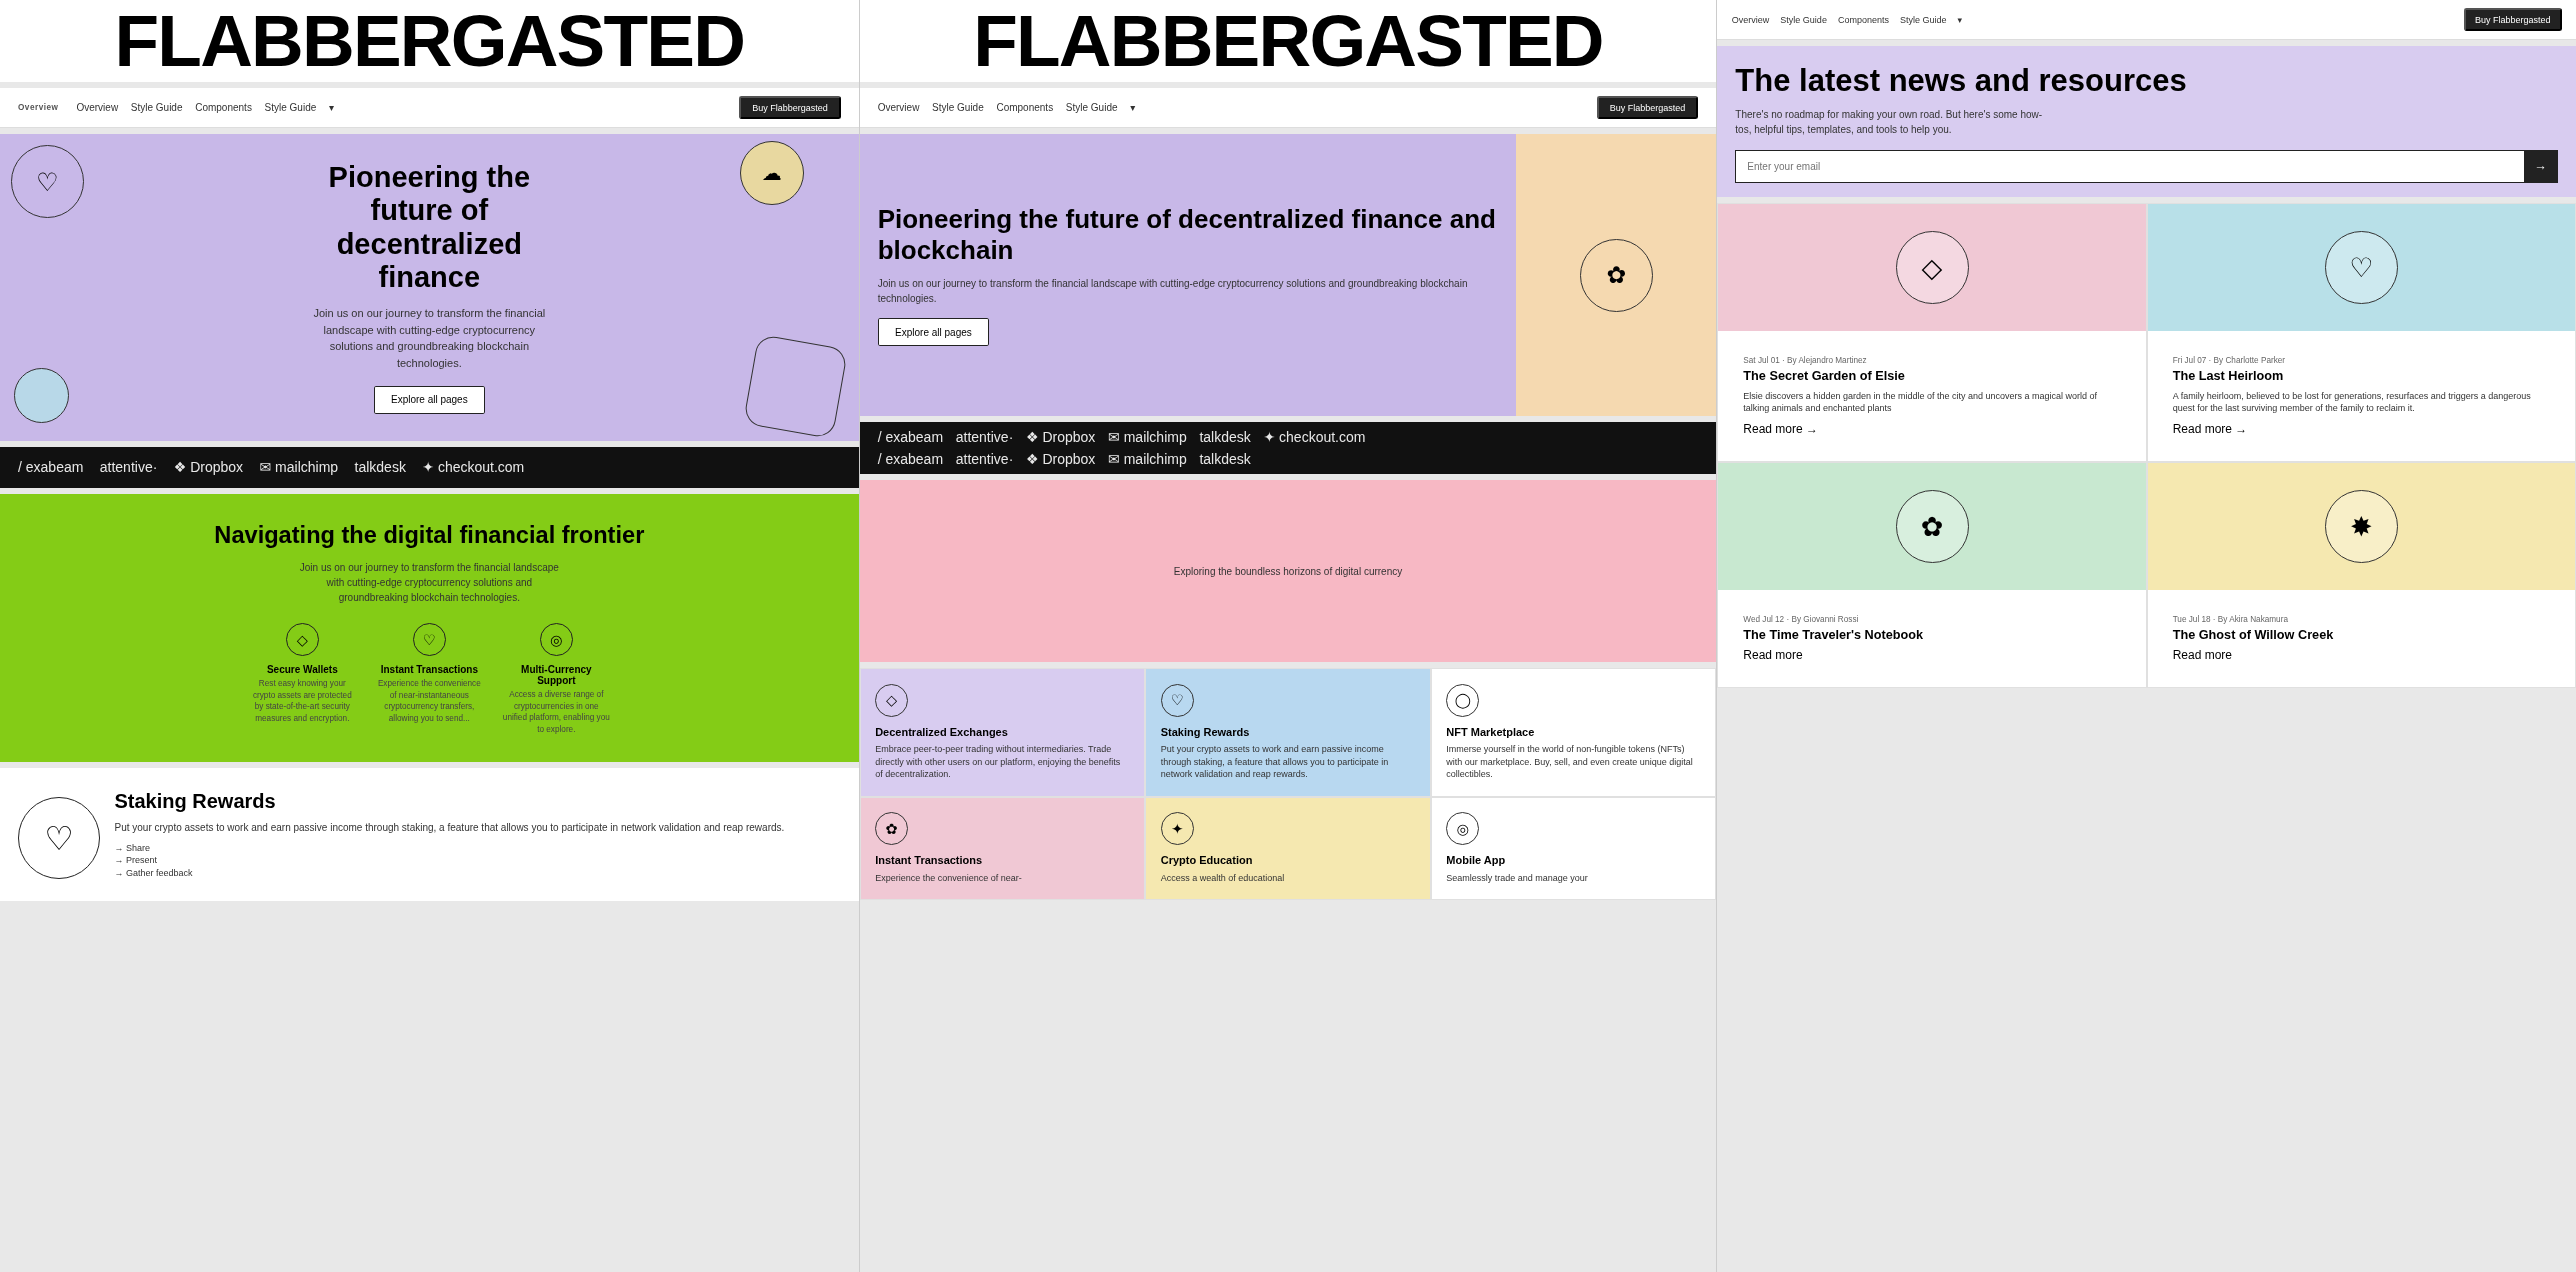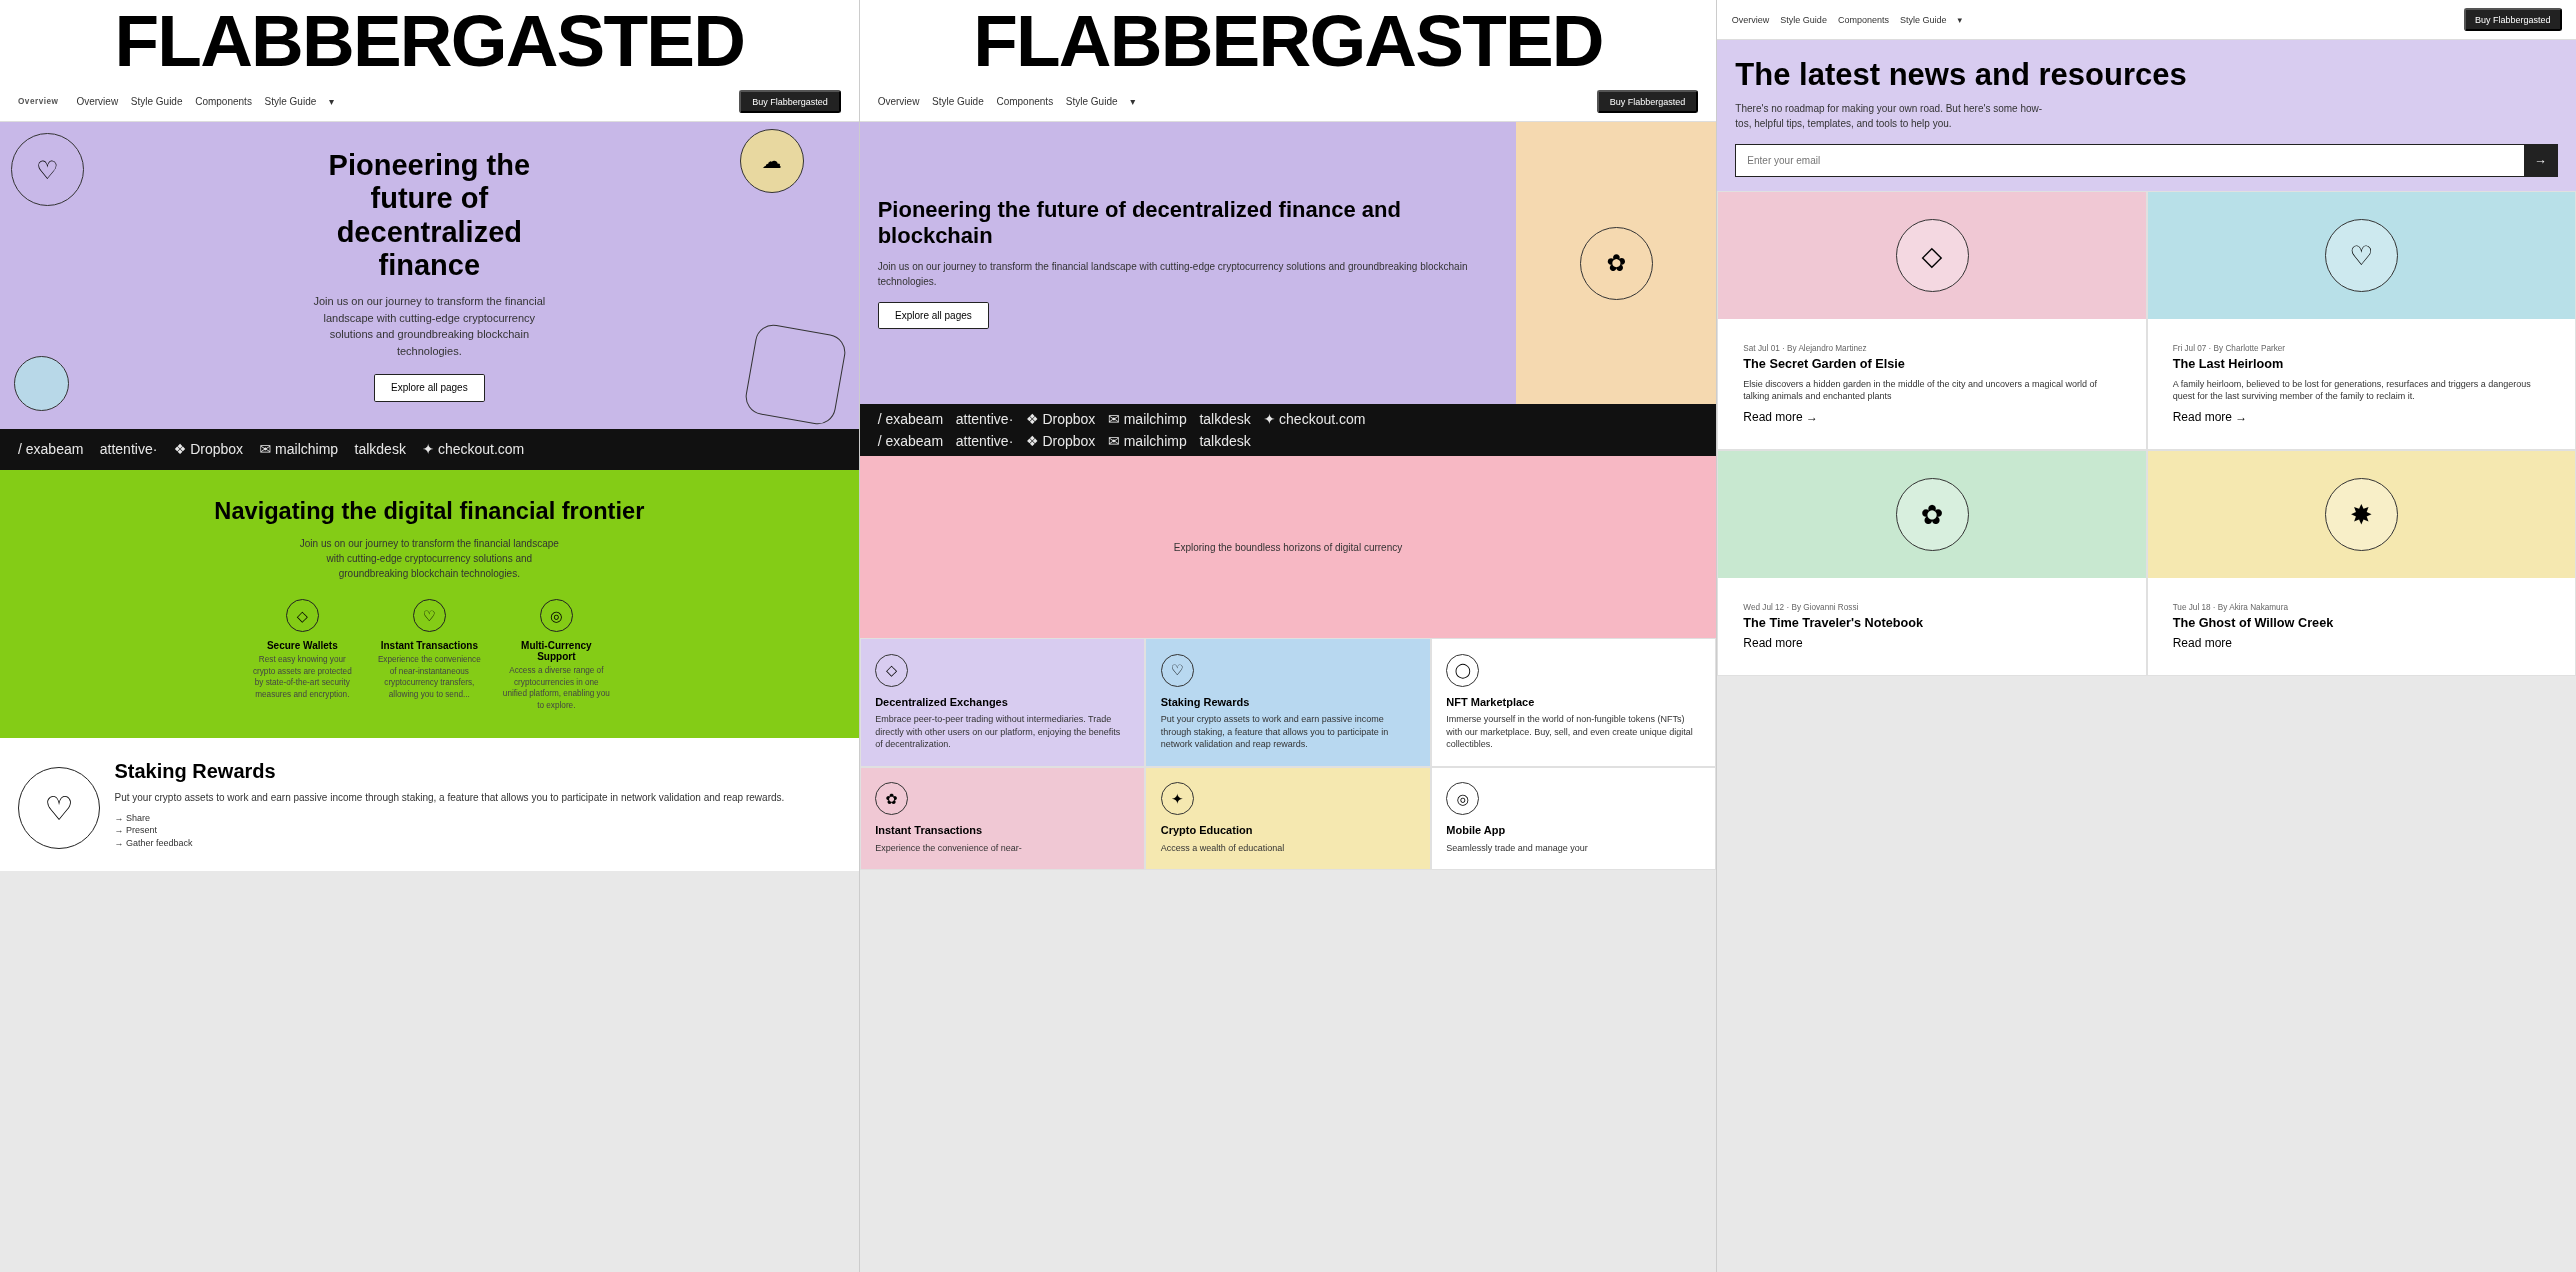--- a/index.html
+++ b/index.html
@@ -1,19 +1,19 @@
 <!DOCTYPE html>
 <html style="font-size:14.5px"><head>
   <meta charset="utf-8">
   <style>
     * { box-sizing: border-box; margin: 0; padding: 0; }
     body { font-family: -apple-system, BlinkMacSystemFont, 'Segoe UI', Arial, sans-serif; background: #e8e8e8; display: flex; width: 2576px; min-height: 1272px; overflow: hidden; }
 
     
-    .column { display: flex; flex-direction: column; overflow: hidden; }
+    .column { display: flex; flex-direction: column; overflow: hidden; gap: 6px; }
     .col-1 { width: 859px; }
     .col-2 { width: 859px; border-left: 1.8px solid #ccc; border-right: 1.8px solid #ccc; }
     .col-3 { width: 859px; }
 
     
     .nav { display: flex; align-items: center; padding: 0 18px; height: 40px; background: white; border-bottom: 0.9px solid #ddd; gap: 18px; }
     .nav-brand { font-size: 10px; font-weight: 700; letter-spacing: 0.5px; }
     .nav-links { display: flex; gap: 12.7px; font-size: 10px; color: #333; }
     .nav-links span { cursor: pointer; }
     .nav-cta { margin-left: auto; background: #222; color: white; padding: 4.5px 11px; font-size: 9px; border-radius: 2.7px; cursor: pointer; }
@@ -198,21 +198,21 @@
       <span>Style Guide</span>
       <span>Components</span>
       <span>Style Guide</span>
       <span>▾</span>
     </div>
     <button class="nav-cta">Buy Flabbergasted</button>
   </nav>
 
   <div style="display:flex; min-height:282px;">
     <div style="flex:1; background:#c8b8e8; padding:22px 18px; display:flex; flex-direction:column; justify-content:center;">
-      <h2 style="font-size:22px; font-weight:800; line-height:1.2; margin-bottom:9px;">Pioneering the future of decentralized finance and blockchain</h2>
+      <h2 style="font-size:26px; font-weight:800; line-height:1.2; margin-bottom:9px;">Pioneering the future of decentralized finance and blockchain</h2>
       <p style="font-size:10px; color:#333; line-height:1.5; margin-bottom:12.7px;">Join us on our journey to transform the financial landscape with cutting-edge cryptocurrency solutions and groundbreaking blockchain technologies.</p>
       <button class="hero-btn" style="align-self:flex-start;">Explore all pages</button>
     </div>
     <div style="width:200px; background:#f5d9b0; display:flex; align-items:center; justify-content:center;">
       <div style="width:73px; height:73px; border:1.8px solid #333; border-radius:50%; display:flex; align-items:center; justify-content:center;">
         <span style="font-size:23.6px;">✿</span>
       </div>
     </div>
   </div>
 

